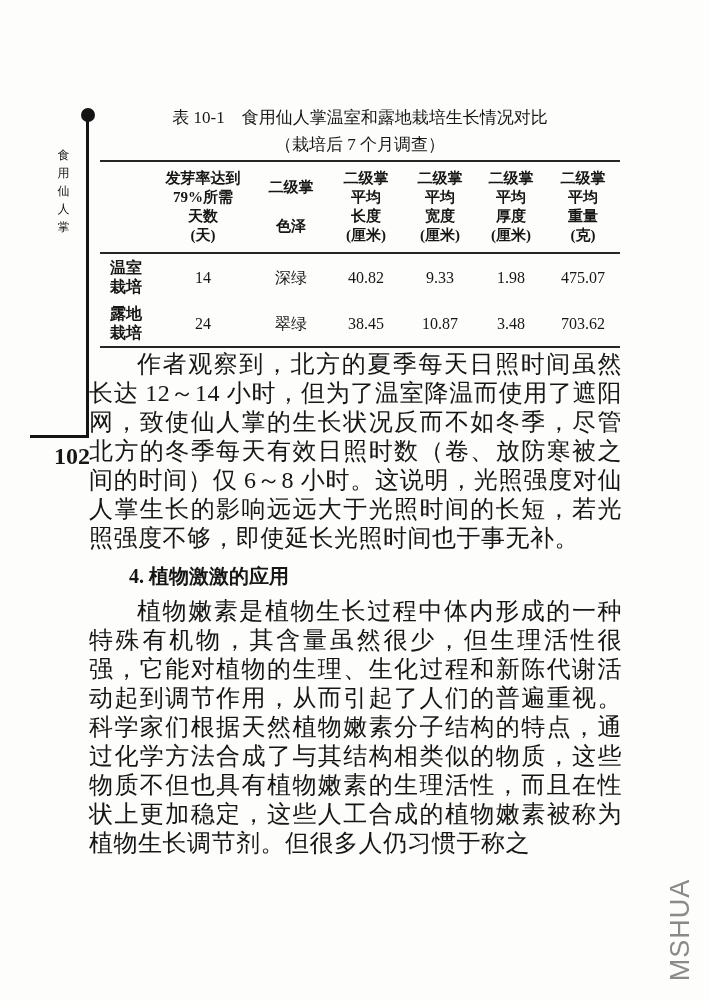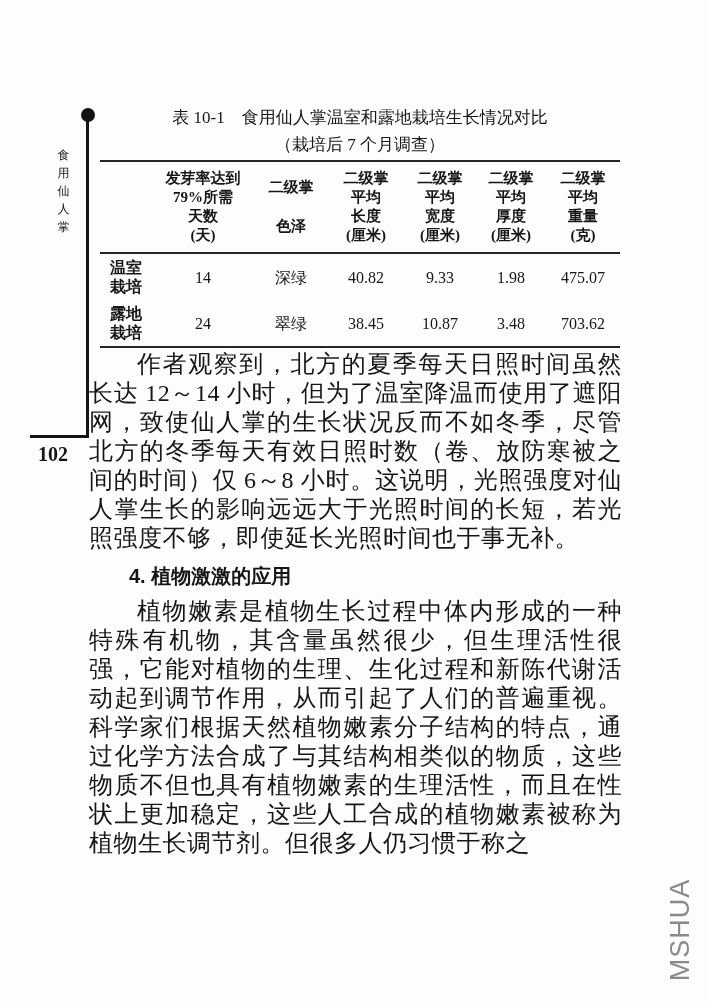--- a/index.html
+++ b/index.html
@@ -33,22 +33,22 @@
     position:absolute;left:54px;top:146px;
     width:19px;
     font-size:12px;line-height:18px;
     letter-spacing:0;
     word-break:break-all;
     text-align:center;
     font-family:"Liberation Serif","DejaVu Serif",serif;
   }
   .page-number{
     position:absolute;left:38px;top:443px;width:52px;
-    text-align:left;
-    font-size:20px;font-weight:600;
+    text-align:right;
+    font-size:24px;font-weight:600;
   }
   
   .table-block{
     position:absolute;left:100px;top:104px;width:520px;
   }
   .table-caption{
     text-align:center;font-weight:normal;
     font-size:17px;line-height:27px;
     margin-bottom:2px;
   }
@@ -83,21 +83,21 @@
     font-size:24px;line-height:29px;
     text-align:justify;
     text-indent:2em;
     letter-spacing:0.5px;
   }
   .section-heading{
     margin:9px 0 7px 0;
     padding-left:40px;
     font-size:20px;line-height:28px;
     font-weight:bold;
-    font-family:Liberation Sans, sans-serif;
+    font-family:Liberation Serif, serif;
   }
   
   .watermark{
     position:absolute;left:620px;top:910px;
     width:120px;height:40px;
     transform:rotate(-90deg);
     color:#8a8a8a;
     font-size:27px;letter-spacing:1px;
     font-family:"Liberation Sans","DejaVu Sans",sans-serif;
     text-align:center;line-height:40px;

